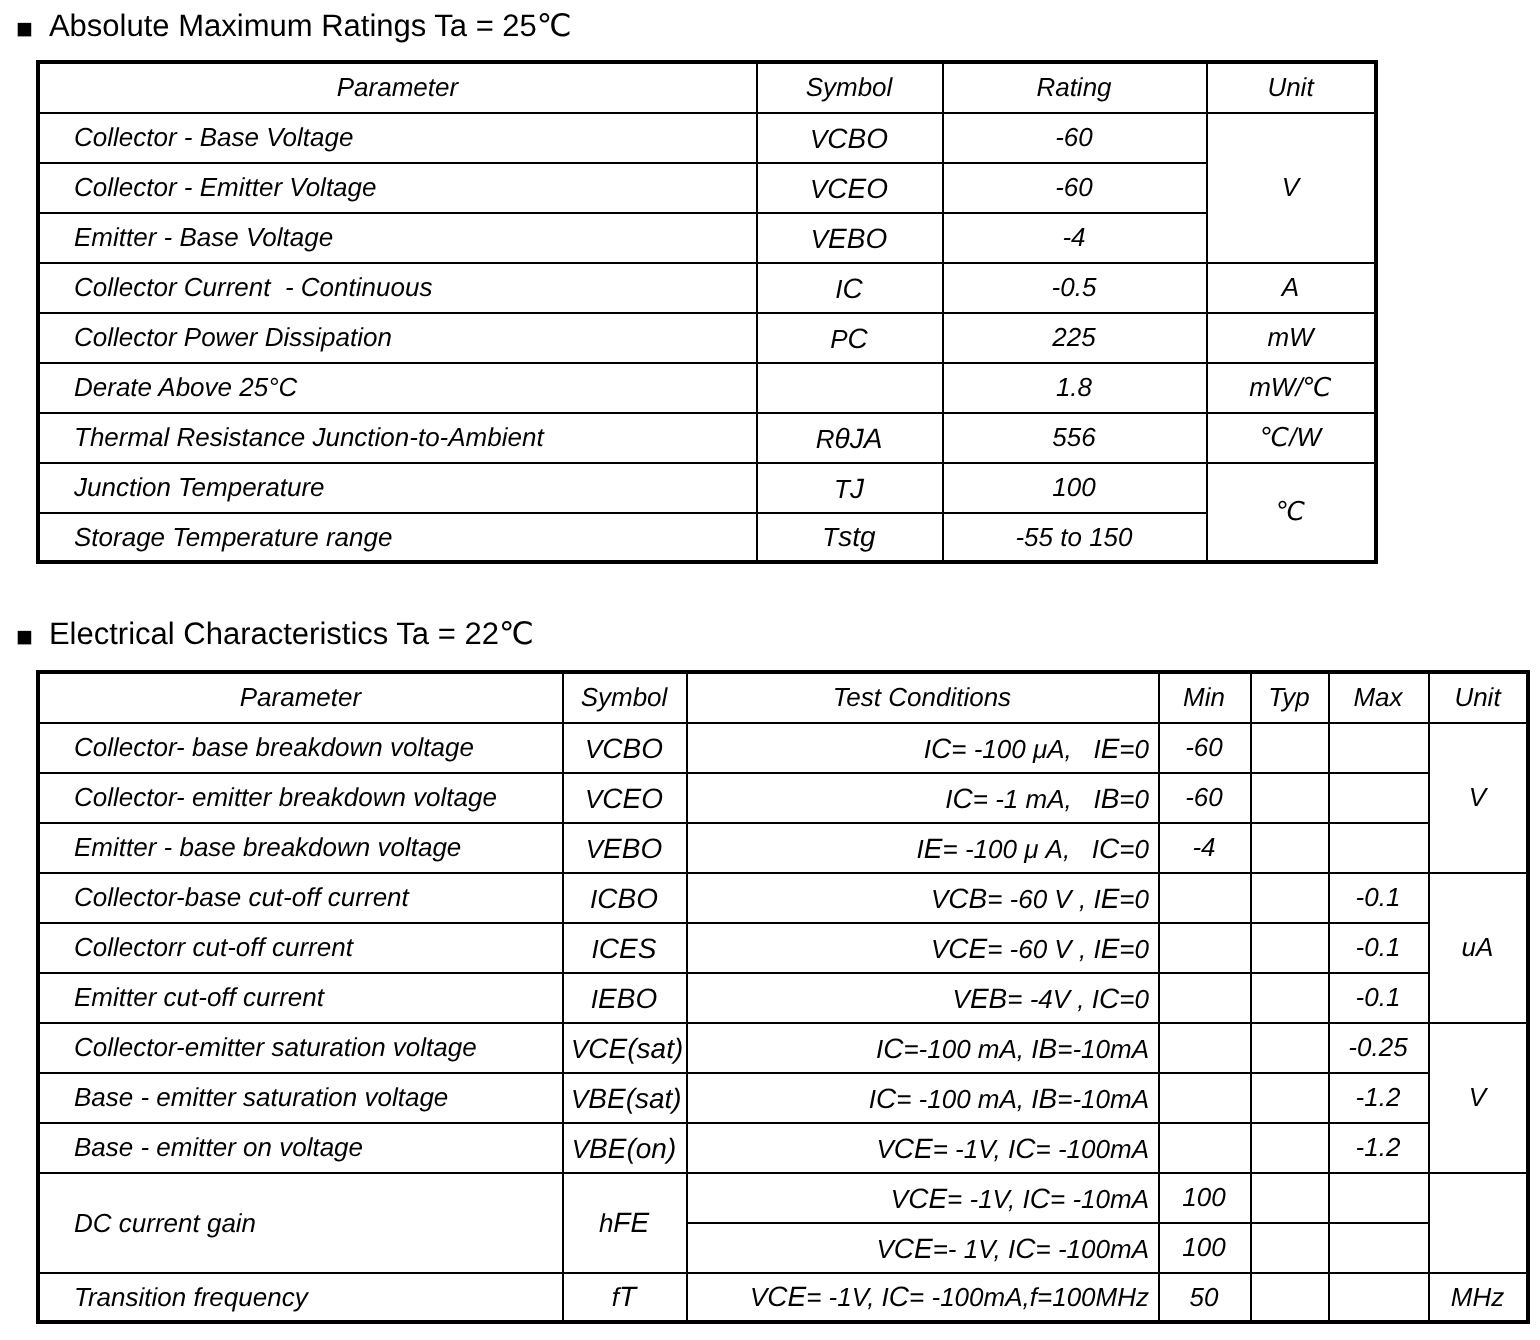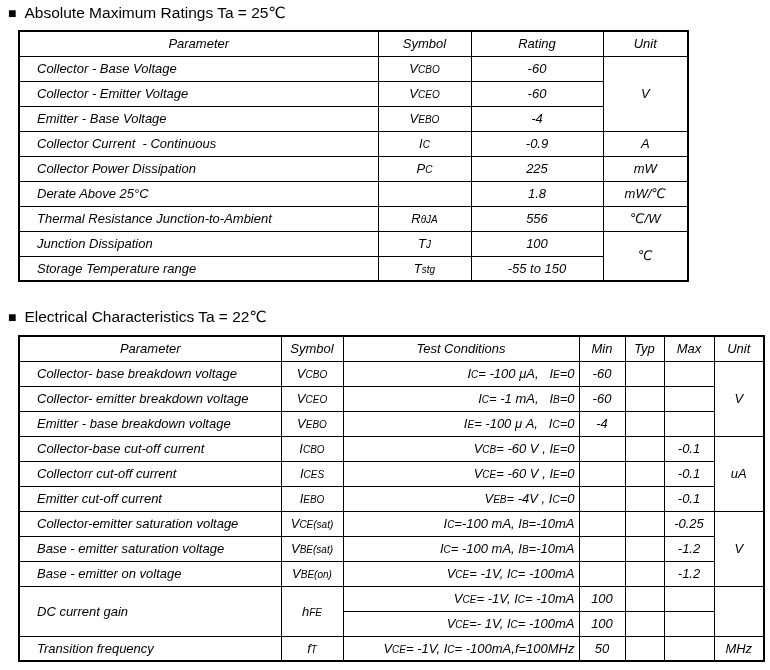--- a/index.html
+++ b/index.html
@@ -8,21 +8,21 @@
   .sec-title{position:absolute;left:8px;display:flex;align-items:center;gap:8px;
              font-size:15.5px;color:#000;white-space:pre;}
   .bullet{font-size:14px;line-height:1;}
   table{border-collapse:collapse;table-layout:fixed;position:absolute;background:#fff;
         border:2px solid #000;}
   td,th{border:1px solid #000;font-size:13px;font-weight:normal;text-align:center;
         padding:0 4px;overflow:hidden;color:#000;}
   tr{height:25px;font-style:italic;}
   .l{text-align:left;padding-left:17px;white-space:pre;}
   .pre{white-space:pre;text-align:right;padding-left:7px;}
-  .sb{font-size:10px;}
+  .sb{font-size:14px;}
   .t1{left:18px;top:30px;width:669px;}
   .t2{left:18px;top:335px;width:745px;}
 </style>
 </head>
 <body>
 
 <div class="page">
 
   <div class="sec-title" style="top:4px;">
     <span class="bullet">■</span><span>Absolute Maximum Ratings Ta = 25℃</span>
@@ -56,21 +56,21 @@
         <td>-60</td>
       </tr>
       <tr>
         <td class="l">Emitter - Base Voltage</td>
         <td><span>V</span><span class="sb">EBO</span></td>
         <td>-4</td>
       </tr>
       <tr>
         <td class="l">Collector Current  - Continuous</td>
         <td><span>I</span><span class="sb">C</span></td>
-        <td>-0.9</td>
+        <td>-0.5</td>
         <td>A</td>
       </tr>
       <tr>
         <td class="l">Collector Power Dissipation</td>
         <td><span>P</span><span class="sb">C</span></td>
         <td>225</td>
         <td>mW</td>
       </tr>
       <tr>
         <td class="l">Derate Above 25°C</td>
@@ -78,21 +78,21 @@
         <td>1.8</td>
         <td>mW/℃</td>
       </tr>
       <tr>
         <td class="l">Thermal Resistance Junction-to-Ambient</td>
         <td><span>R</span><span class="sb">θJA</span></td>
         <td>556</td>
         <td>℃/W</td>
       </tr>
       <tr>
-        <td class="l">Junction Dissipation</td>
+        <td class="l">Junction Temperature</td>
         <td><span>T</span><span class="sb">J</span></td>
         <td>100</td>
         <td rowspan="2">℃</td>
       </tr>
       <tr>
         <td class="l">Storage Temperature range</td>
         <td><span>T</span><span class="sb">stg</span></td>
         <td>-55 to 150</td>
       </tr>
     </tbody>

